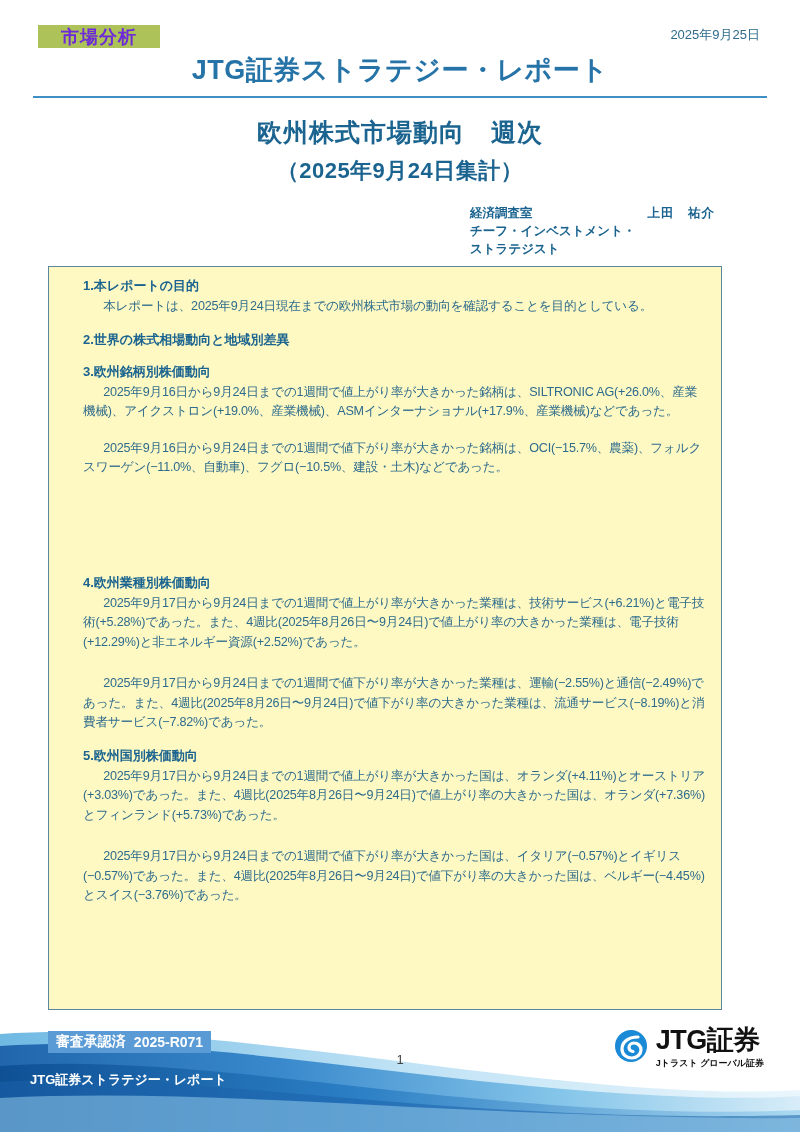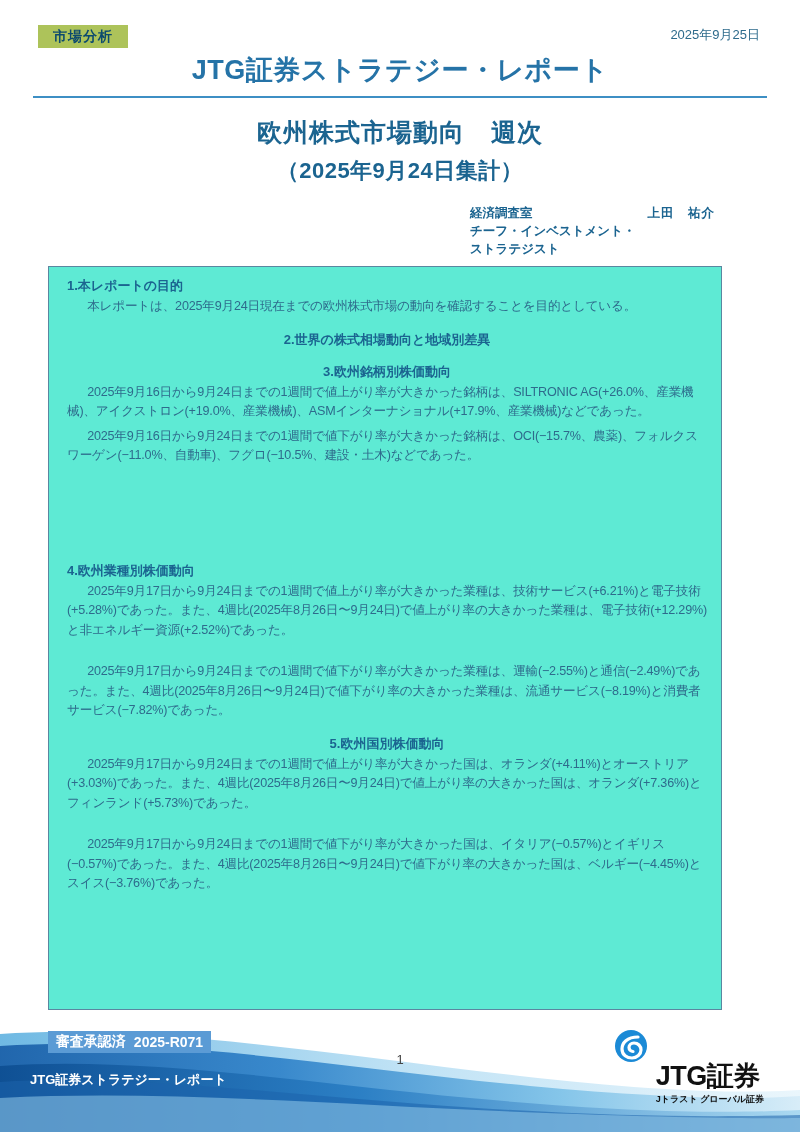--- a/index.html
+++ b/index.html
@@ -18,25 +18,25 @@
     margin: 0 auto;
     background: #ffffff;
     overflow: hidden;
   }
 
   
   .tag-badge {
     position: absolute;
     left: 38px;
     top: 25px;
-    width: 90px;
+    width: 122px;
     height: 23px;
     background: #adc35a;
-    color: #0c4a6e;
-    font-size: 14px;
+    color: #6d28d9;
+    font-size: 18px;
     font-weight: bold;
     letter-spacing: 1px;
     display: flex;
     align-items: center;
     justify-content: center;
     box-sizing: border-box;
   }
   .header-date {
     position: absolute;
     right: 40px;
@@ -111,43 +111,44 @@
 
   
   .content-box {
     position: absolute;
     left: 48px;
     top: 266px;
     width: 674px;
     height: 744px;
     border: 1.5px solid #5b86a0;
     box-sizing: border-box;
-    background: #5eead4;
+    background: #fef9c3;
+    padding-left: 16px;
   }
   .content-inner {
     padding: 10px 14px 0 18px;
   }
   .sec-head {
     font-size: 13px;
     font-weight: bold;
     color: #1b6490;
     margin: 0 0 2px 0;
     letter-spacing: 0px;
   }
-  .sec-head.spaced { margin-top: 14px; text-align: center; }
+  .sec-head.spaced { margin-top: 14px; }
   .para {
     font-size: 12.6px;
     color: #2e6b8c;
     line-height: 1.55;
     margin: 0;
     text-indent: 1.6em;
     letter-spacing: -0.2px;
   }
   .para.tight { margin-top: 0px; }
-  .para.gap { margin-top: 5px; }
+  .para.gap { margin-top: 17px; }
   .block-gap-lg { height: 96px; }
   .block-gap-md { height: 22px; }
 
   
   .footer-wave {
     position: absolute;
     left: 0;
     bottom: 0;
     width: 800px;
     height: 112px;
@@ -201,21 +202,20 @@
     z-index: 6;
   }
   .brand-mark { margin-top: 2px; }
   .brand-text { display: flex; flex-direction: column; }
   .brand-name {
     font-size: 27px;
     font-weight: bold;
     color: #111111;
     line-height: 1;
     letter-spacing: -0.5px;
-    margin-top: 36px;
   }
   .brand-sub {
     font-size: 9px;
     font-weight: bold;
     color: #111111;
     letter-spacing: 0px;
     margin-top: 3px;
     text-align: left;
   }
 </style>

